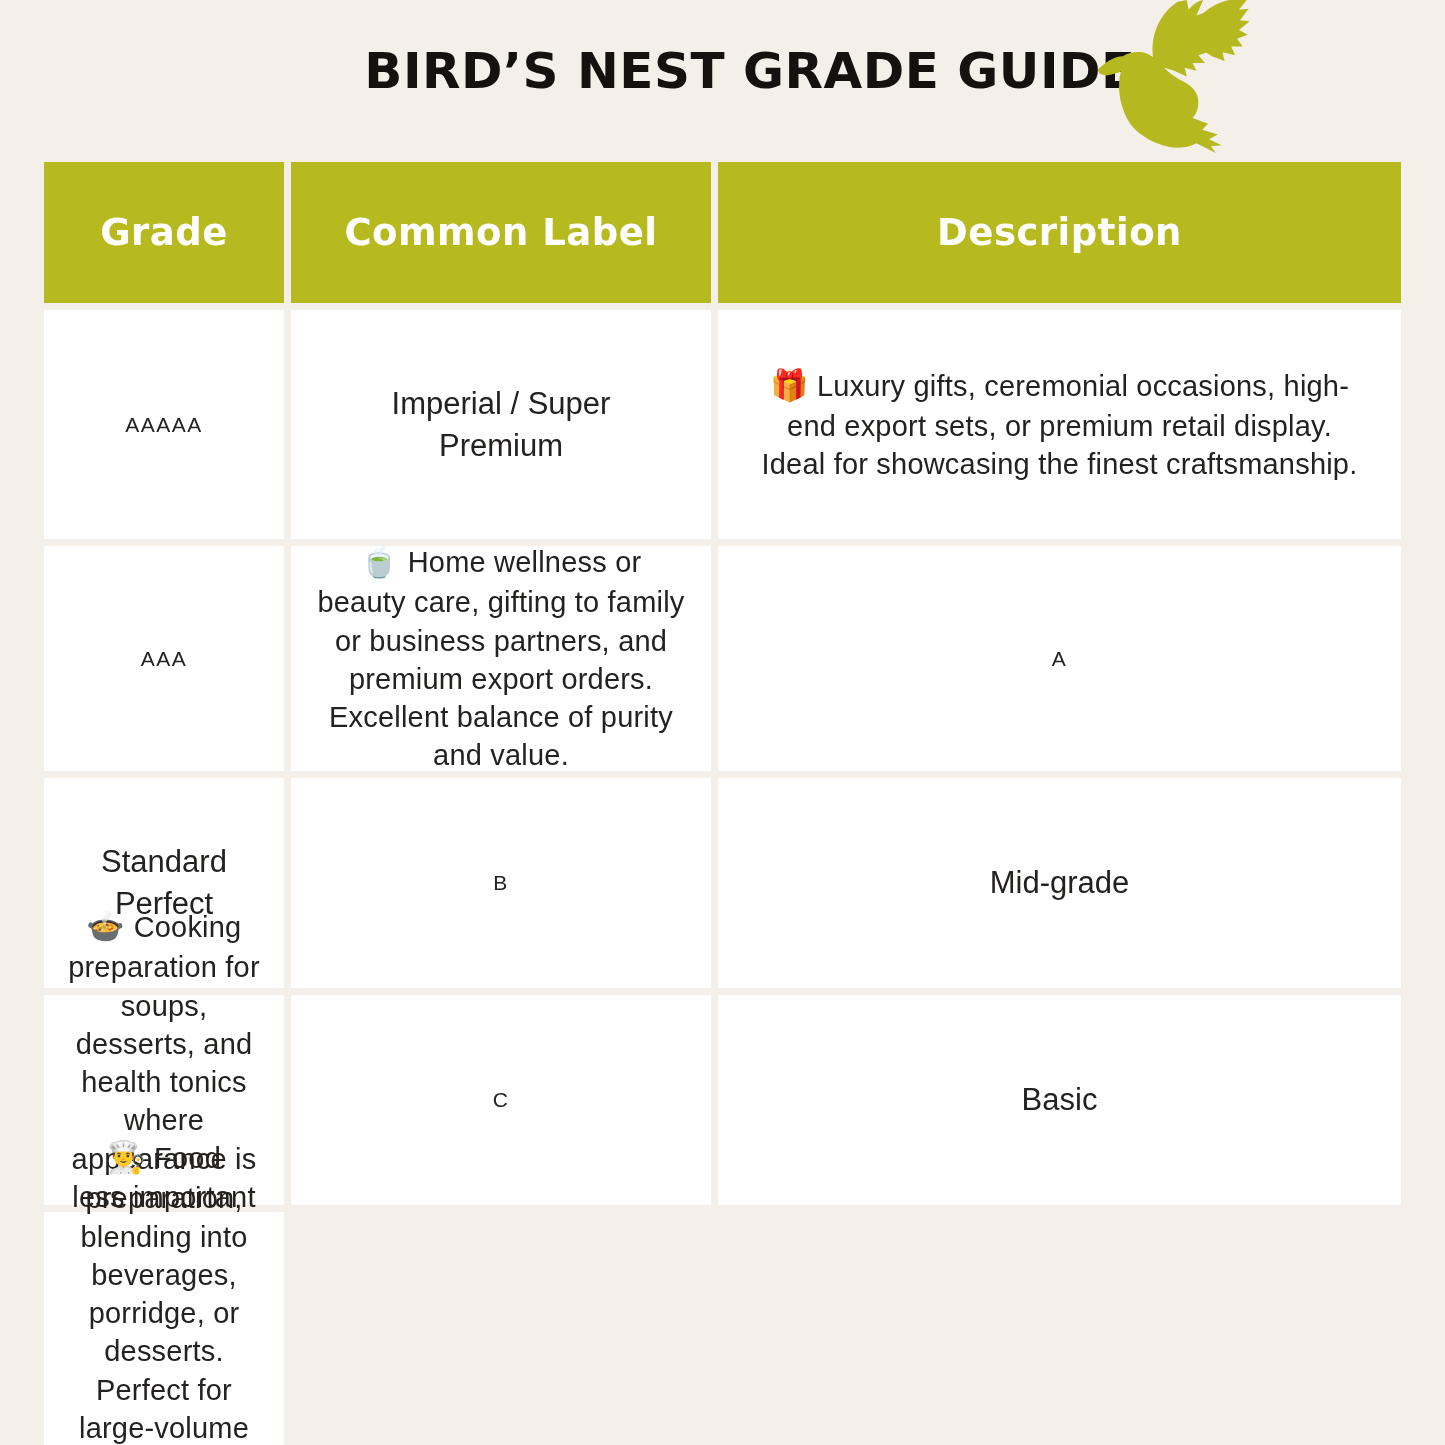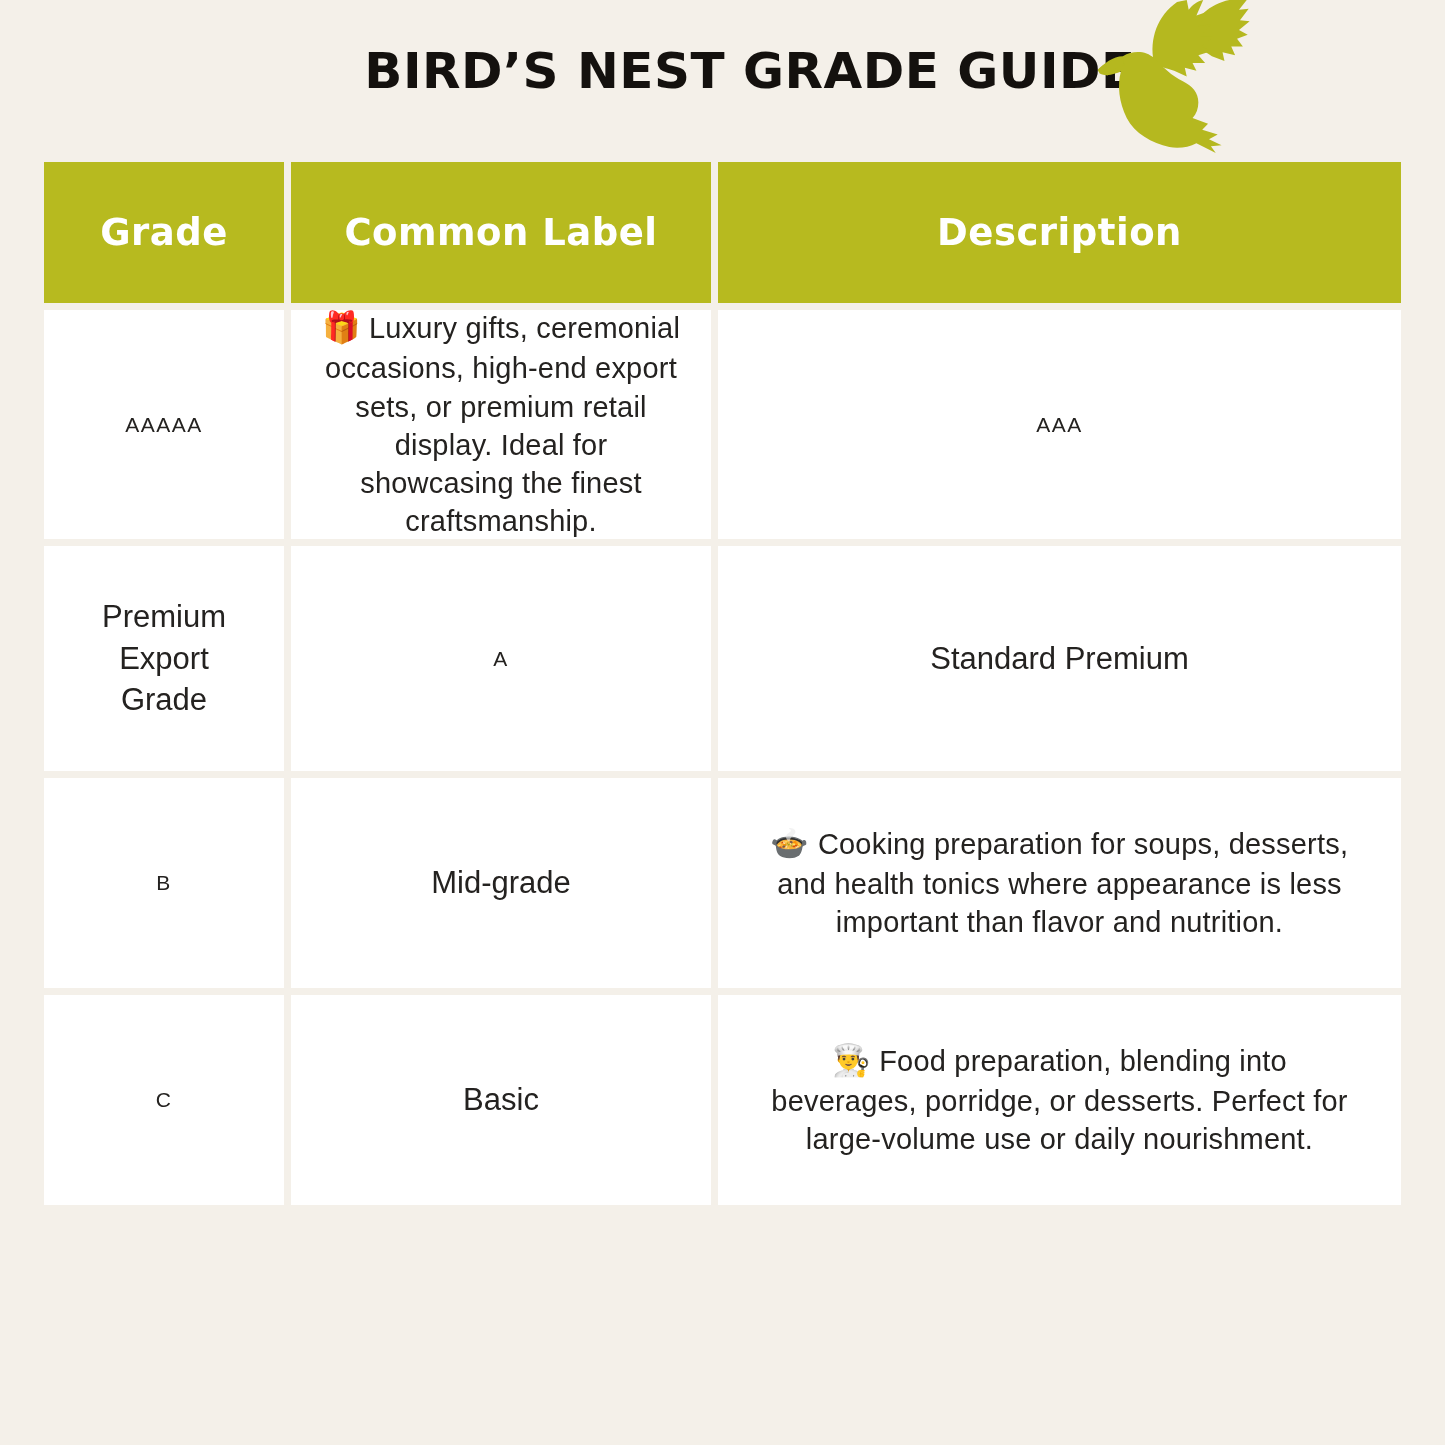--- a/index.html
+++ b/index.html
@@ -114,32 +114,38 @@
   </svg>
 </div>
 
 <div class="grade-table">
 
   <div class="cell th">Grade</div>
   <div class="cell th">Common Label</div>
   <div class="cell th">Description</div>
 
   <div class="cell grade">AAAAA</div>
+  <div class="cell label">Imperial / Super Premium</div>
   <div class="cell desc">
     <p>
       <span class="emoji">🎁</span>
       <span>Luxury gifts, ceremonial occasions, high-end export sets, or premium retail display. Ideal for showcasing the finest craftsmanship.</span>
     </p>
   </div>
 
   <div class="cell grade">AAA</div>
-  <div class="cell label">Premium Export Grade</div>
+  <div class="cell desc">
+    <p>
+      <span class="emoji">🍵</span>
+      <span>Home wellness or beauty care, gifting to family or business partners, and premium export orders. Excellent balance of purity and value.</span>
+    </p>
+  </div>
 
   <div class="cell grade">A</div>
-  <div class="cell label">Standard Premium</div>
+  <div class="cell label">Standard Perfect</div>
 
   <div class="cell grade">B</div>
   <div class="cell label">Mid-grade</div>
   <div class="cell desc">
     <p>
       <span class="emoji">🍲</span>
       <span>Cooking preparation for soups, desserts, and health tonics where appearance is less important than flavor and nutrition.</span>
     </p>
   </div>
 

